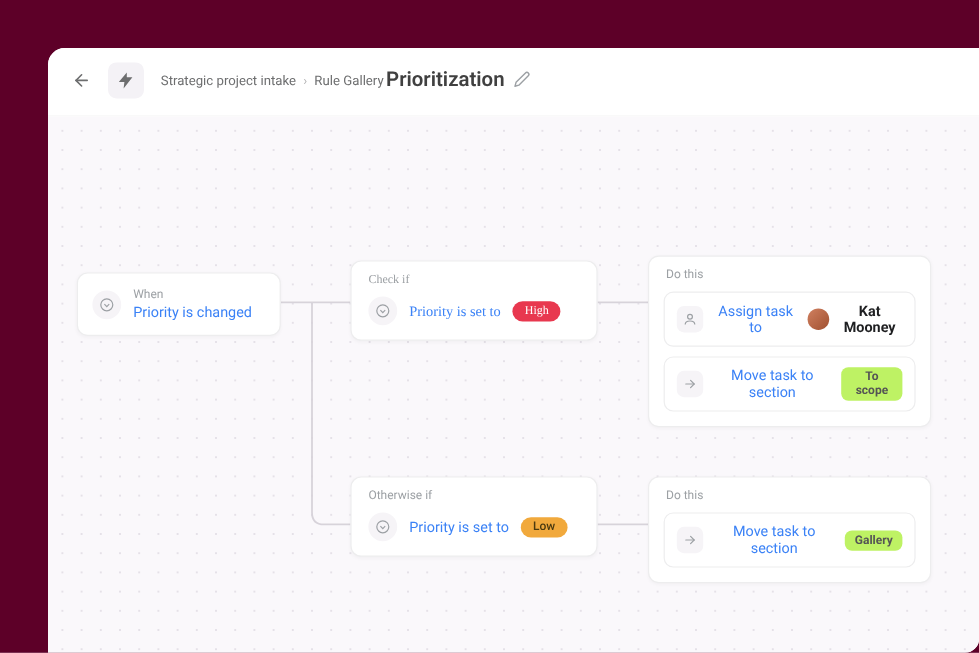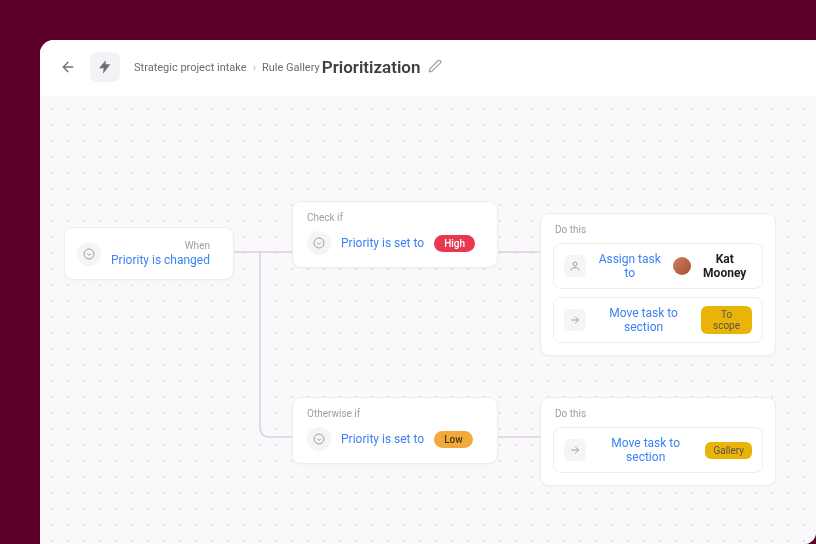--- a/index.html
+++ b/index.html
@@ -69,32 +69,32 @@
   border: 1px solid #ededee;
   border-radius: 9px;
   box-shadow: 0 1px 3px rgba(0,0,0,0.03);
 }
 .node-label {
   font-size: 10px;
   color: #9ca0a4;
   padding: 10px 14px 0 14px;
   font-weight: 400;
 }
-.trigger-node { top: 130px; left: 24px; width: 170px; padding: 12px; display: flex; align-items: center; gap: 10px; text-align: right; }
+.trigger-node { top: 130px; left: 24px; width: 170px; padding: 12px; display: flex; align-items: center; gap: 10px; }
 .icon-circle {
   width: 24px; height: 24px;
   background: #f6f4f7;
   border-radius: 50%;
   display: flex; align-items: center; justify-content: center; flex-shrink: 0;
 }
 .trigger-body { display: flex; flex-direction: column; gap: 2px; }
 .small-label { font-size: 10px; color: #9ca0a4; }
 .node-text { font-size: 12px; color: #3b82f6; }
 .condition-node { padding-bottom: 12px; }
-.cond1 { top: 104px; left: 252px; width: 206px; }
+.cond1 { top: 120px; left: 252px; width: 206px; font-family: Liberation Serif, serif; }
 .cond2 { top: 300px; left: 252px; width: 206px; }
 .cond-row { display: flex; align-items: center; gap: 10px; padding: 8px 14px 0 14px; }
 .pill { display: inline-flex; align-items: center; border-radius: 10px; padding: 3px 10px; font-size: 10px; font-weight: 500; }
 .pill-high { background: #e8384f; color: #fff; }
 .pill-low { background: #f1a93c; color: #4b3a10; }
 .actions-node { padding-bottom: 12px; }
 .act1 { top: 116px; left: 500px; width: 236px; }
 .act2 { top: 300px; left: 500px; width: 236px; }
 .action-row {
   display: flex; align-items: center; gap: 10px;
@@ -107,21 +107,21 @@
 }
 .icon-square {
   width: 22px; height: 22px;
   background: #f6f4f7;
   border-radius: 6px;
   display: flex; align-items: center; justify-content: center; flex-shrink: 0;
 }
 .assignee { display: flex; align-items: center; gap: 6px; }
 .avatar { width: 18px; height: 18px; border-radius: 50%; background: linear-gradient(135deg,#d08060,#a05030); flex-shrink: 0; }
 .assignee-name { font-size: 12px; font-weight: 700; color: #1e1f21; }
-.section-chip { background: #eab308; border-radius: 6px; padding: 3px 8px; font-size: 10px; color: #555; }
+.section-chip { background: #bef264; border-radius: 6px; padding: 3px 8px; font-size: 10px; color: #555; font-weight: bold; }
 </style>
 </head>
 <body>
 
 <div class="app-window">
   <div class="header">
     <div class="back-btn">
       <svg width="16" height="16" viewBox="0 0 24 24" fill="none" stroke="currentColor" stroke-width="2" stroke-linecap="round">
           <line x1="19" y1="12" x2="5" y2="12"></line>
           <polyline points="12 19 5 12 12 5"></polyline>

